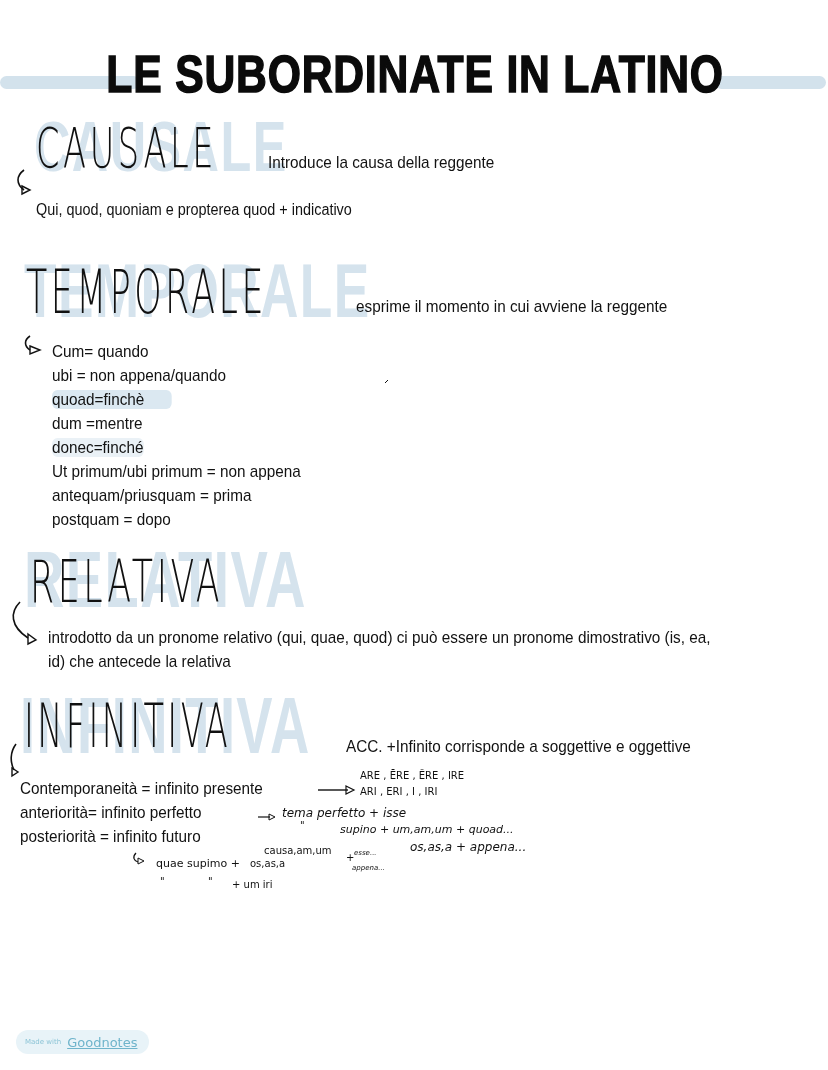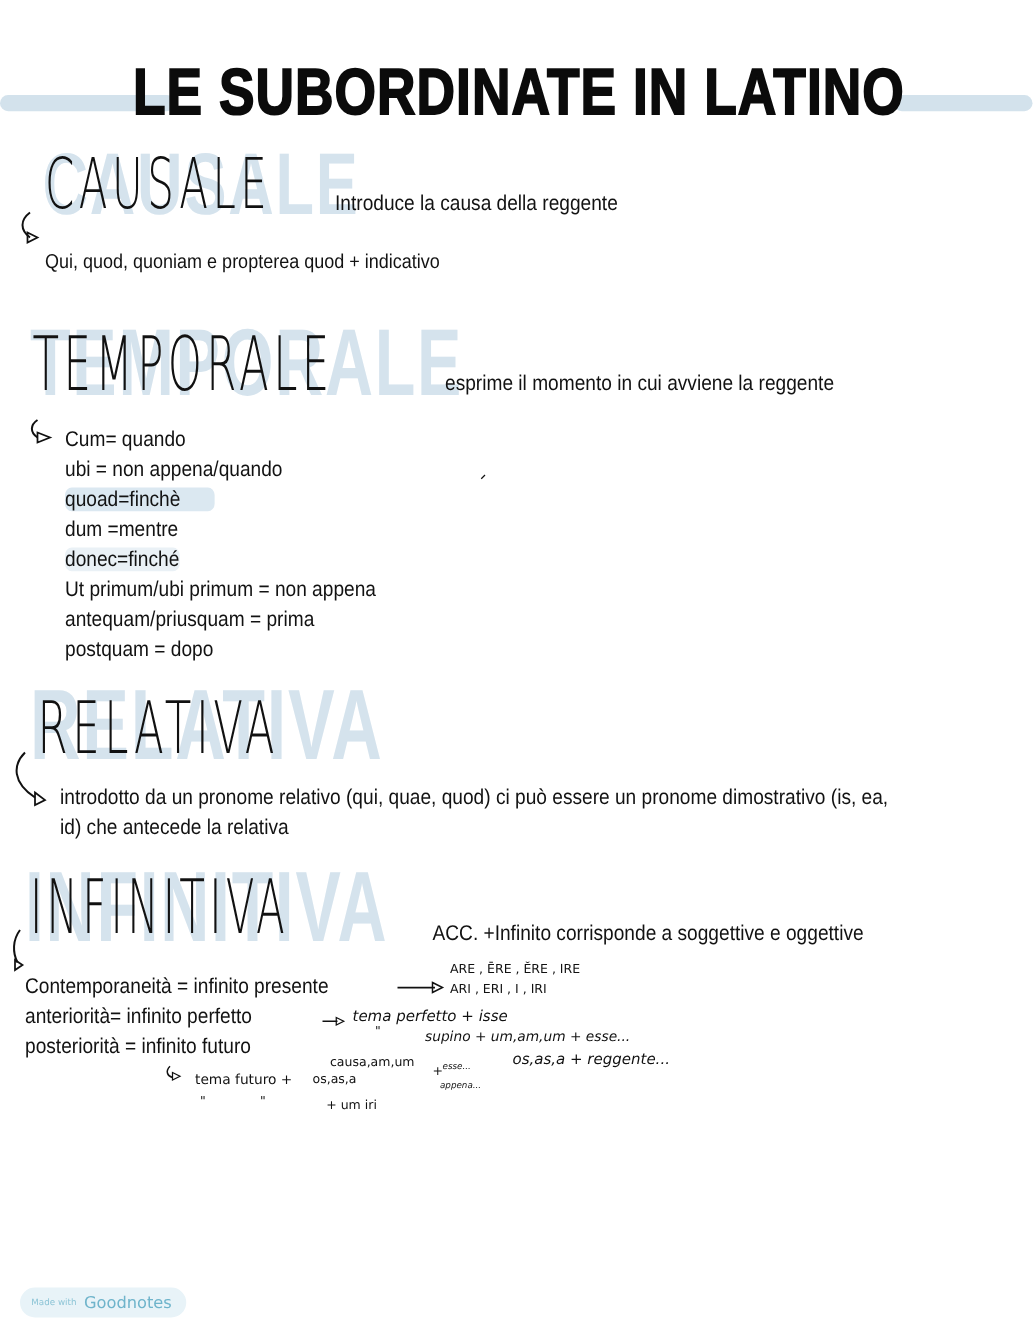--- a/index.html
+++ b/index.html
@@ -35,21 +35,21 @@
   .hl2 { background: #eaf1f6; border-radius: 6px; }
   .hand {
     position: absolute; font-family: "DejaVu Sans", sans-serif; font-style: italic; color: #111;
     white-space: nowrap; transform-origin: 0 0;
   }
   .badge {
     position: absolute; left: 16px; top: 1030px; width: 133px; height: 24px; border-radius: 12px;
     background: #e8f3f8; display: flex; align-items: center; gap: 6px; padding-left: 9px; box-sizing: border-box;
   }
   .badge .small { font-size: 7px; color: #8cc4d6; }
-  .badge .big { font-size: 13px; color: #6fb4cb; font-weight: 500; }
+  .badge .big { font-size: 13px; color: #6fb4cb; font-weight: 500; text-decoration: underline; }
   svg { overflow: visible; }
 </style>
 </head>
 <body>
 
 <div class="title-bar" style="left:0;width:140px;"></div>
 <div class="title-bar" style="left:715px;width:111px;"></div>
 <div class="title">LE SUBORDINATE IN LATINO</div>
 
 <div class="heading" style="left:34px;top:112px;font-size:70px;transform:scaleX(0.72);">CAUSALE</div>
@@ -108,33 +108,33 @@
 </svg>
 <div class="hand" style="left:360px;top:770px;font-size:10px;font-style:normal;">ARE , ĒRE , ĔRE , IRE</div>
 <div class="hand" style="left:360px;top:786px;font-size:10px;font-style:normal;">ARI , ERI , I , IRI</div>
 
 <svg class="abs" style="left:258px;top:812px;" width="20" height="10">
   <path d="M0 5 L12 5" stroke="#111" stroke-width="1.2"></path>
   <path d="M11 2 L17 5 L11 8 Z" stroke="#111" stroke-width="1" fill="none"></path>
 </svg>
 <div class="hand" style="left:282px;top:806px;font-size:12px;">tema perfetto + isse</div>
 <div class="hand" style="left:300px;top:820px;font-size:10px;">"</div>
-<div class="hand" style="left:340px;top:823px;font-size:11px;">supino + um,am,um + esse...</div>
-<div class="hand" style="left:410px;top:840px;font-size:12px;">os,as,a + reggente...</div>
+<div class="hand" style="left:340px;top:823px;font-size:11px;">supino + um,am,um + quoad...</div>
+<div class="hand" style="left:410px;top:840px;font-size:12px;">os,as,a + appena...</div>
 
 <svg class="abs" style="left:132px;top:851px;" width="24" height="16">
   <path d="M4 2 C0 6 2 10 6 11" stroke="#111" stroke-width="1.2" fill="none"></path>
   <path d="M6 7 L12 10 L6 13 Z" stroke="#111" stroke-width="1" fill="none"></path>
 </svg>
-<div class="hand" style="left:156px;top:857px;font-size:11px;font-style:normal;">tema futuro +</div>
+<div class="hand" style="left:156px;top:857px;font-size:11px;font-style:normal;">quae supimo +</div>
 <div class="hand" style="left:264px;top:845px;font-size:10px;font-style:normal;">causa,am,um</div>
 <div class="hand" style="left:250px;top:858px;font-size:10px;font-style:normal;text-align:right;">os,as,a</div>
 <div class="hand" style="left:346px;top:852px;font-size:10px;font-style:normal;">+</div>
 <div class="hand" style="left:354px;top:849px;font-size:7px;text-align:right;">esse...</div>
 <div class="hand" style="left:352px;top:864px;font-size:7px;">appena...</div>
 <div class="hand" style="left:160px;top:876px;font-size:10px;">"</div>
 <div class="hand" style="left:208px;top:876px;font-size:10px;">"</div>
-<div class="hand" style="left:232px;top:879px;font-size:10px;font-style:normal;margin-left:29px;">+ um iri</div>
+<div class="hand" style="left:232px;top:879px;font-size:10px;font-style:normal;">+ um iri</div>
 
 <div class="badge">
   <span class="small">Made with</span>
   <span class="big">Goodnotes</span>
 </div>
 
 </body></html>

